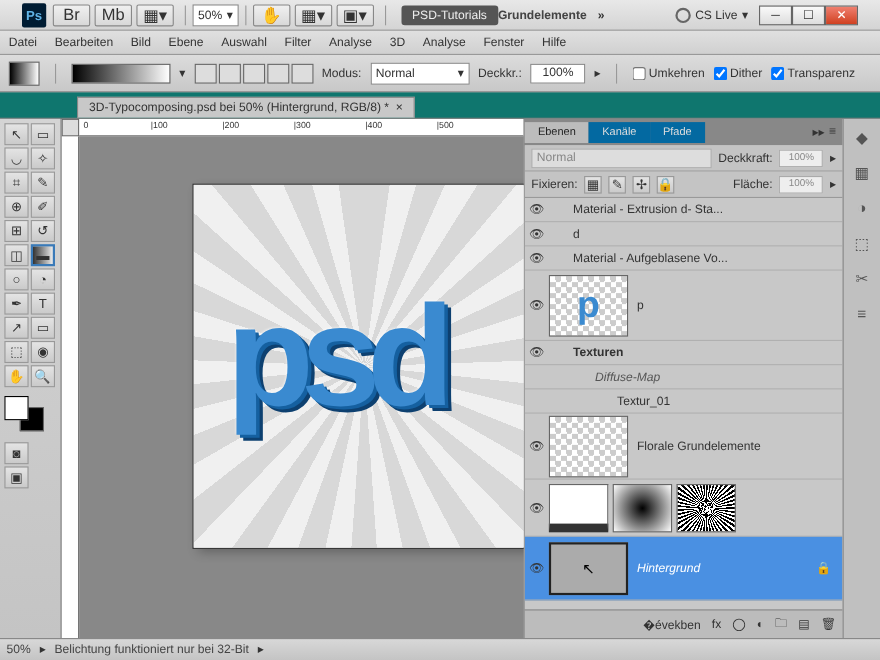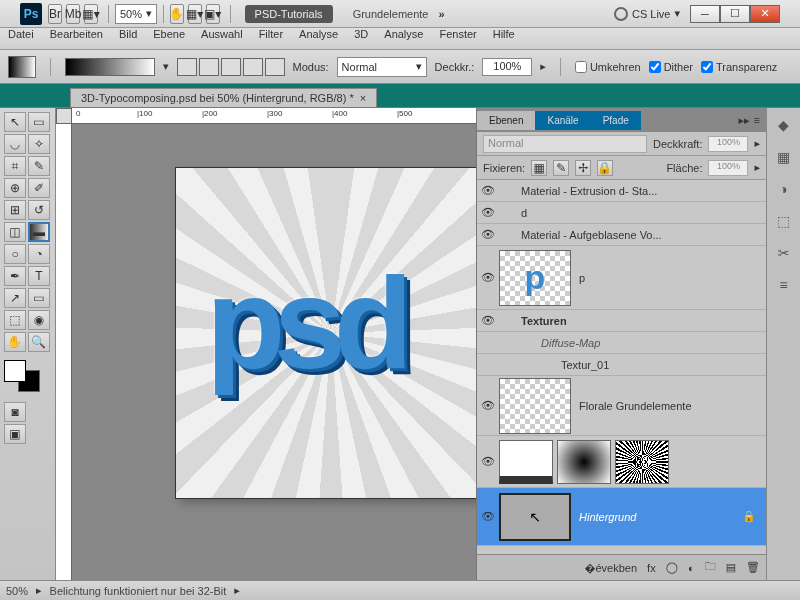--- a/index.html
+++ b/index.html
@@ -1,30 +1,30 @@
 <!DOCTYPE html>
 <html><head>
 <meta charset="utf-8">
 <style>
 *{box-sizing:border-box;margin:0;padding:0;font-family:Tahoma,Arial,sans-serif;font-size:11px;color:#333;user-select:none}
 body{background:#b8b8b8;overflow:hidden;width:800px;height:600px;position:relative}
 .titlebar{height:28px;background:linear-gradient(#e8e8e8,#d4d4d4);display:flex;align-items:center;padding:0 20px;border-bottom:1px solid #999}
 .ps-logo{width:22px;height:22px;background:#001c33;color:#5fb4e8;display:flex;align-items:center;justify-content:center;font-weight:bold;font-size:12px;border-radius:2px;margin-right:6px}
-.tb-btn{width:14px;height:20px;background:linear-gradient(#f0f0f0,#d8d8d8);border:1px solid #888;border-radius:2px;margin-right:4px;display:flex;align-items:center;justify-content:center;font-size:12px}
+.tb-btn{width:34px;height:20px;background:linear-gradient(#f0f0f0,#d8d8d8);border:1px solid #888;border-radius:2px;margin-right:4px;display:flex;align-items:center;justify-content:center;font-size:15px}
 .tb-sep{width:1px;height:18px;background:#999;margin:0 6px}
 .zoom-sel{height:20px;padding:0 4px;border:1px solid #888;background:#fff;display:flex;align-items:center;gap:4px}
 .tb-docname{background:#555;color:#eee;padding:3px 10px;border-radius:3px;margin-left:8px;font-size:11px}
-.tb-text{margin-left:20px;font-weight:normal;color:#444}
+.tb-text{margin-left:0;font-weight:bold;color:#444}
 .chev{margin-left:10px;font-weight:bold}
 .cslive{margin-left:auto;display:flex;align-items:center;gap:4px}
 .cslive-ico{width:14px;height:14px;border:2px solid #666;border-radius:50%}
 .winbtns{display:flex;margin-left:10px;gap:0}
 .winbtn{width:30px;height:18px;border:1px solid #666;display:flex;align-items:center;justify-content:center;background:linear-gradient(#fafafa,#ddd)}
 .winbtn.close{background:linear-gradient(#f08070,#d04020);color:#fff}
-.menubar{height:22px;background:linear-gradient(#e0e0e0,#d0d0d0);display:flex;padding:0 8px;gap:16px;border-bottom:1px solid #999}
+.menubar{height:22px;background:linear-gradient(#e0e0e0,#d0d0d0);display:flex;align-items:center;padding:0 8px;gap:16px;border-bottom:1px solid #999}
 .menuitem{cursor:default}
 .optbar{height:34px;background:linear-gradient(#dcdcdc,#c8c8c8);display:flex;align-items:center;padding:0 8px;border-bottom:1px solid #888;gap:8px}
 .swatch{width:28px;height:22px;background:linear-gradient(90deg,#000,#fff);border:1px solid #666}
 .grad-prev{width:90px;height:18px;background:linear-gradient(90deg,#000,#fff);border:1px solid #666}
 .grad-type{width:20px;height:18px;border:1px solid #666;background:#ddd;display:inline-block}
 .opt-label{font-size:11px}
 .opt-input{width:50px;height:18px;border:1px solid #888;background:#fff;text-align:center;padding:1px}
 .opt-check{display:flex;align-items:center;gap:3px}
 .opt-check input{width:12px;height:12px}
 .tabbar{height:24px;background:#0f766e;display:flex;align-items:flex-end;padding-left:70px;border-bottom:1px solid #777}

